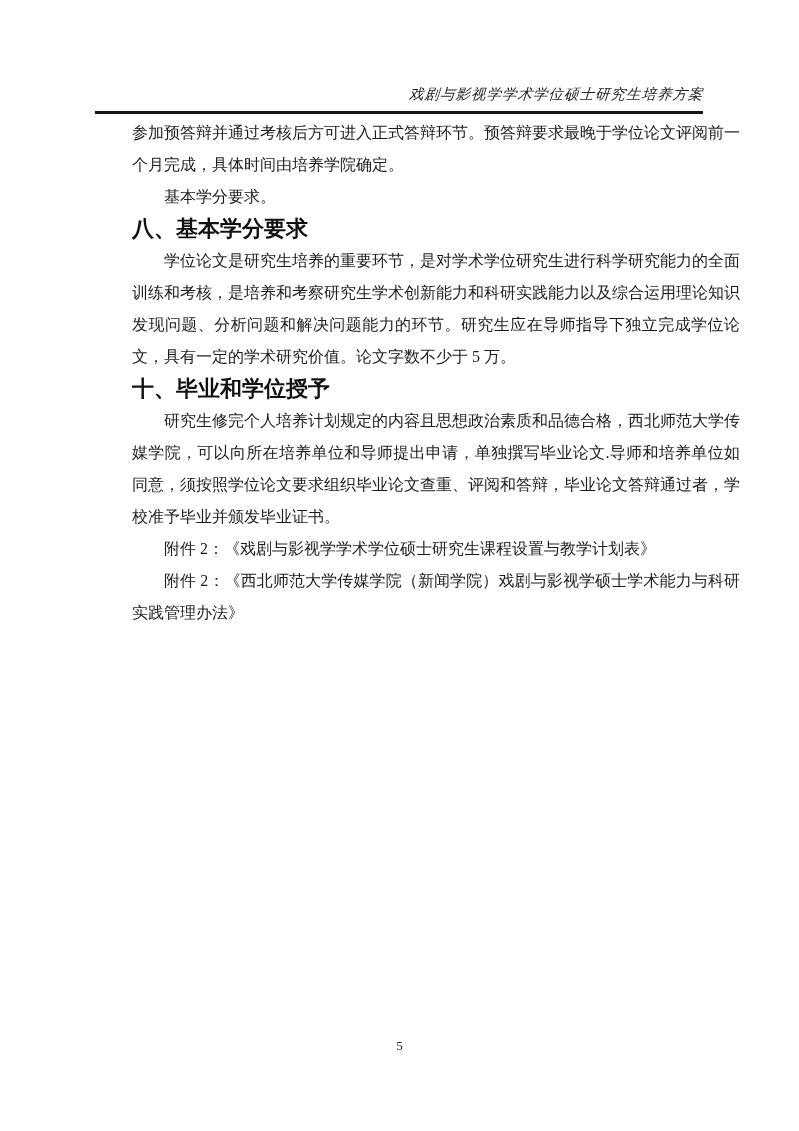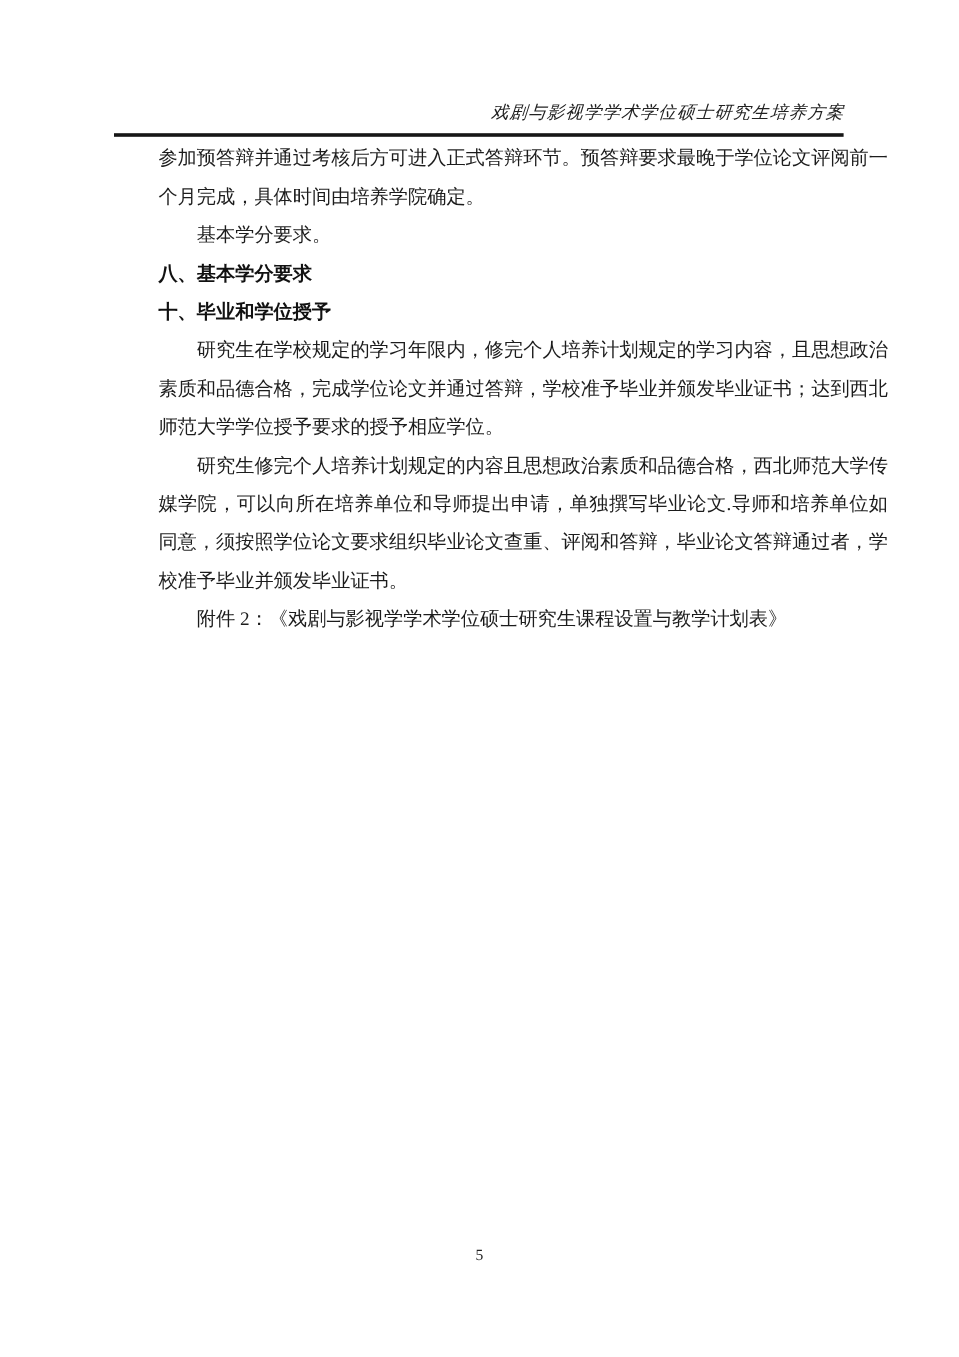--- a/index.html
+++ b/index.html
@@ -54,21 +54,21 @@
     text-indent: 2em;
     word-break: break-all;
   }
   .para.no-indent {
     text-indent: 0;
   }
   .heading {
     margin: 0;
     font-family: "Liberation Sans", "DejaVu Sans", sans-serif;
     font-weight: 700;
-    font-size: 16px;
+    font-size: 22px;
     line-height: 32px;
     color: #111111;
     text-align: left;
   }
   .page-number {
     position: absolute;
     top: 1037px;
     left: 0;
     width: 100%;
     text-align: center;
@@ -83,21 +83,22 @@
 <div class="page">
 
   <div class="running-header">戏剧与影视学学术学位硕士研究生培养方案</div>
 
   <div class="header-rule"></div>
 
   <div class="content">
     <p class="para no-indent">参加预答辩并通过考核后方可进入正式答辩环节。预答辩要求最晚于学位论文评阅前一个月完成，具体时间由培养学院确定。</p>
     <p class="para">基本学分要求。</p>
     <h2 class="heading">八、基本学分要求</h2>
+    <p class="para">学位论文是研究生培养的重要环节，是对学术学位研究生进行科学研究能力的全面训练和考核，是培养和考察研究生学术创新能力和科研实践能力以及综合运用理论知识发现问题、分析问题和解决问题能力的环节。研究生应在导师指导下独立完成学位论文，具有一定的学术研究价值。论文字数不少于 5 万。</p>
     <h2 class="heading">十、毕业和学位授予</h2>
-    <p class="para">研究生在学校规定的学习年限内，修完个人培养计划规定的学习内容，且思想政治素质和品德合格，完成学位论文并通过答辩，学校准予毕业并颁发毕业证书；达到西北师范大学学位授予要求的授予相应学位。</p>
     <p class="para">研究生修完个人培养计划规定的内容且思想政治素质和品德合格，西北师范大学传媒学院，可以向所在培养单位和导师提出申请，单独撰写毕业论文.导师和培养单位如同意，须按照学位论文要求组织毕业论文查重、评阅和答辩，毕业论文答辩通过者，学校准予毕业并颁发毕业证书。</p>
     <p class="para">附件 2：《戏剧与影视学学术学位硕士研究生课程设置与教学计划表》</p>
+    <p class="para">附件 2：《西北师范大学传媒学院（新闻学院）戏剧与影视学硕士学术能力与科研实践管理办法》</p>
   </div>
 
   <div class="page-number">5</div>
 
 </div>
 
 </body></html>

